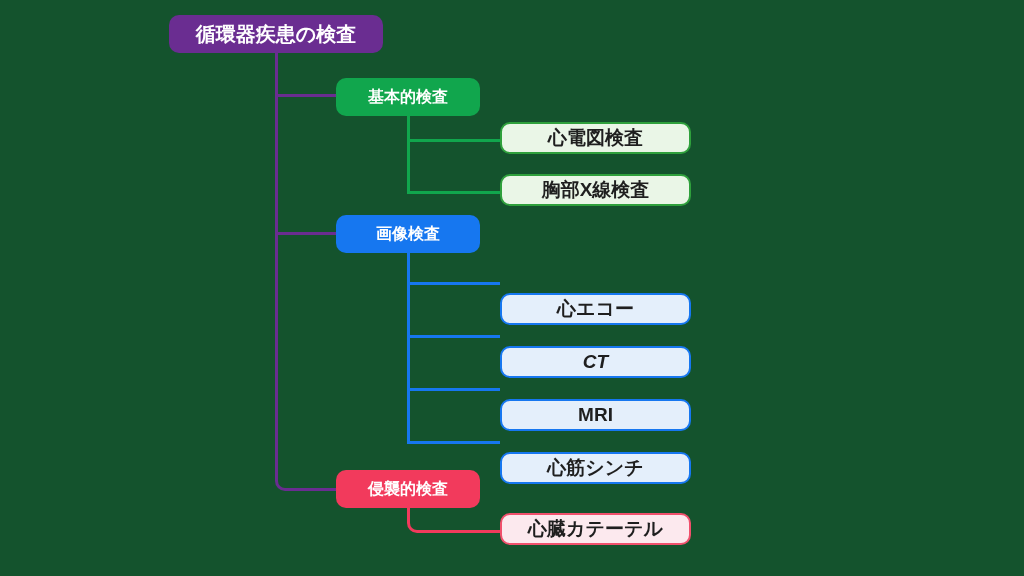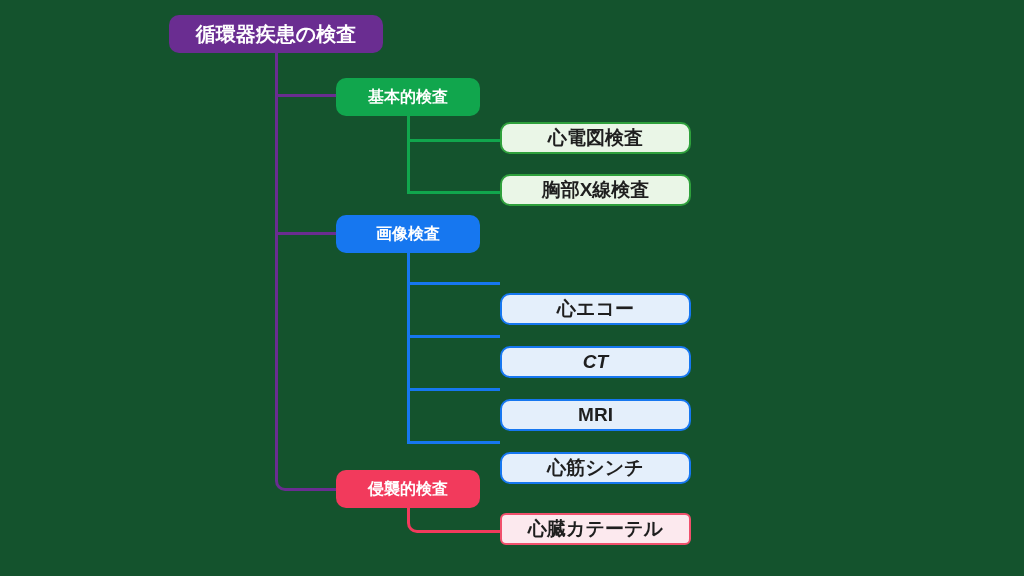--- a/index.html
+++ b/index.html
@@ -36,21 +36,21 @@
   }
   .mid-basic    { top: 78px;  background: #11A64D; }
   .mid-imaging  { top: 215px; background: #1677F0; }
   .mid-invasive { top: 470px; background: #F23A5C; }
   .node-leaf {
     left: 500px; width: 191px; height: 32px;
     font-size: 19px; color: #1F1F1F; border-style: solid; border-width: 2px;
   }
   .leaf-green { background: #EAF6E7; border-color: #2FA03C; }
   .leaf-blue  { background: #E4EFFB; border-color: #1677F0; margin-top: 28px; }
-  .leaf-pink  { background: #FCE9EE; border-color: #F0506C; border-radius: 6px; }
+  .leaf-pink  { background: #FCE9EE; border-color: #F0506C; }
   .leaf-ecg      { top: 122px; }
   .leaf-xray     { top: 174px; }
   .leaf-echo     { top: 265px; }
   .leaf-ct       { top: 318px; font-style: italic; }
   .leaf-mri      { top: 371px; }
   .leaf-scinti   { top: 424px; }
   .leaf-catheter { top: 513px; }
 
   .line { position: absolute; }
   .hline { height: 3px; }

